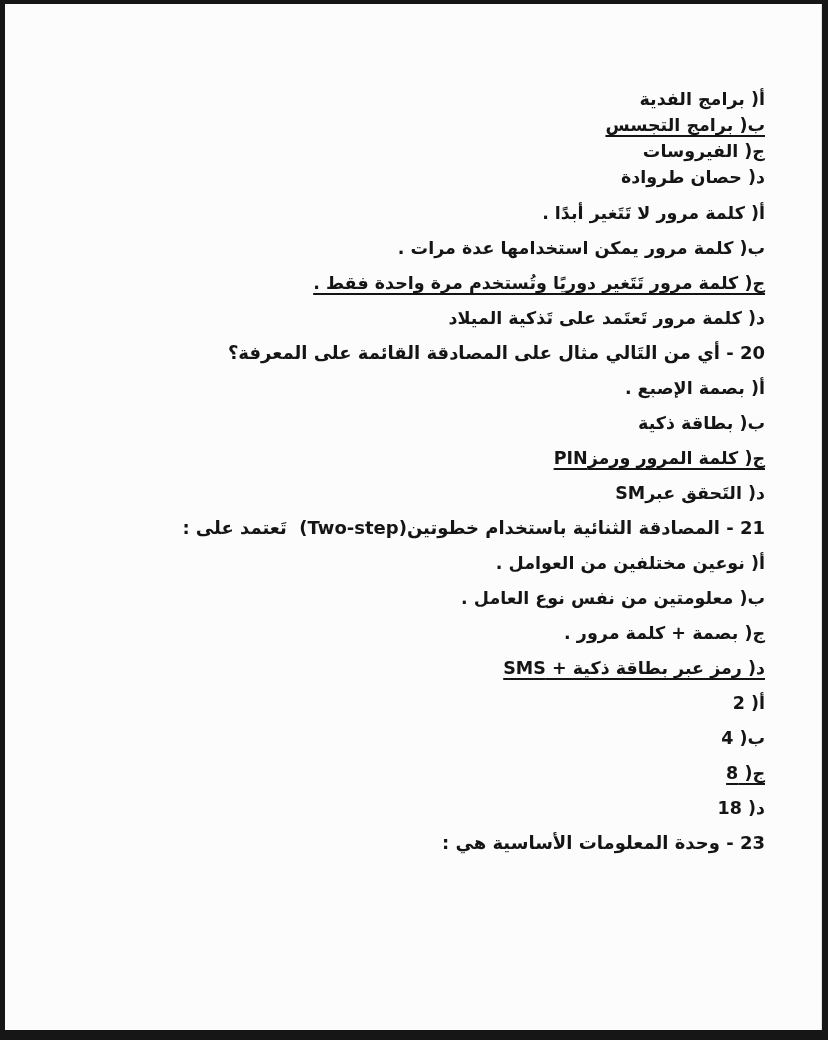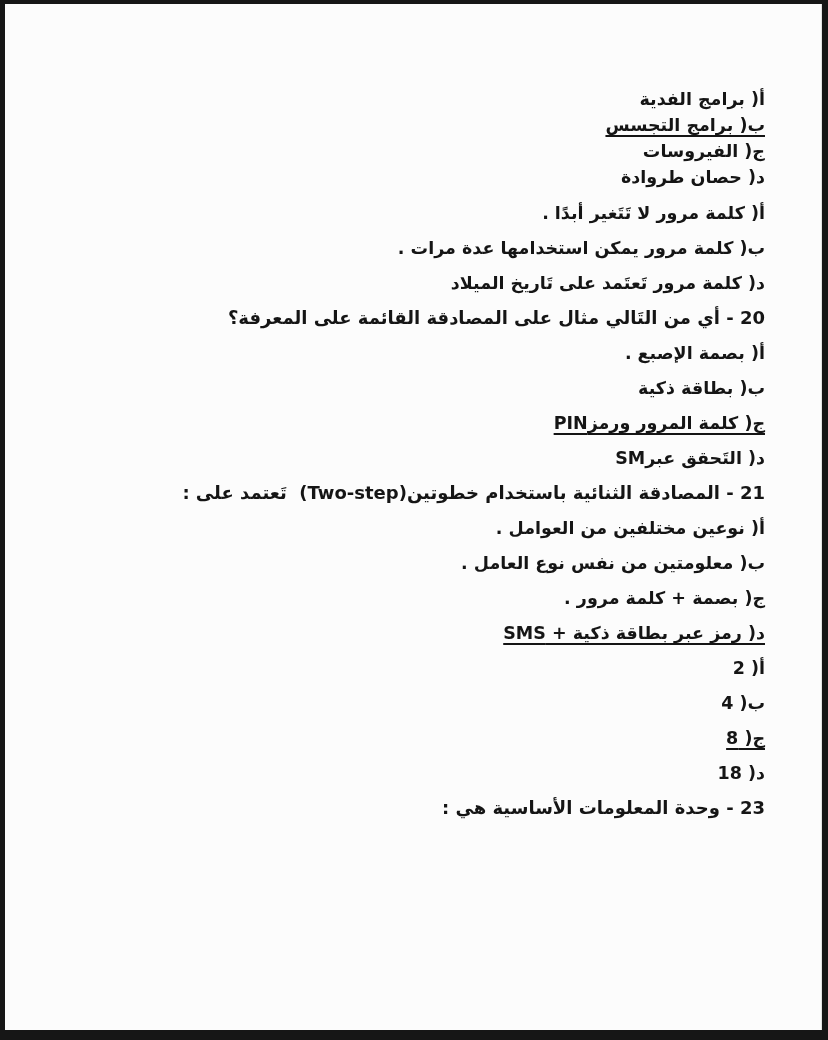--- a/index.html
+++ b/index.html
@@ -47,21 +47,22 @@
 <body>
 
 <div class="page">
   <div class="line tight">أ( برامج الفدية</div>
   <div class="line tight u">ب( برامج التجسس</div>
   <div class="line tight">ج( الفيروسات</div>
   <div class="line gap">د( حصان طروادة</div>
 
   <div class="line">أ( كلمة مرور لا تَتَغير أبدًا .</div>
   <div class="line">ب( كلمة مرور يمكن استخدامها عدة مرات .</div>
-  <div class="line">د( كلمة مرور تَعتَمد على تَاريخ الميلاد</div>
+  <div class="line u">ج( كلمة مرور تَتَغير دوريًا وتُستخدم مرة واحدة فقط .</div>
+  <div class="line">د( كلمة مرور تَعتَمد على تَذكية الميلاد</div>
 
   <div class="line q">20 - أي من التَالي مثال على المصادقة القائمة على المعرفة؟</div>
   <div class="line">أ( بصمة الإصبع .</div>
   <div class="line">ب( بطاقة ذكية</div>
   <div class="line u">ج( كلمة المرور ورمزPIN</div>
   <div class="line">د( التَحقق عبرSM</div>
 
   <div class="line q">21 - المصادقة الثنائية باستخدام خطوتين(Two-step)  تَعتمد على :</div>
   <div class="line">أ( نوعين مختلفين من العوامل .</div>
   <div class="line">ب( معلومتين من نفس نوع العامل .</div>

